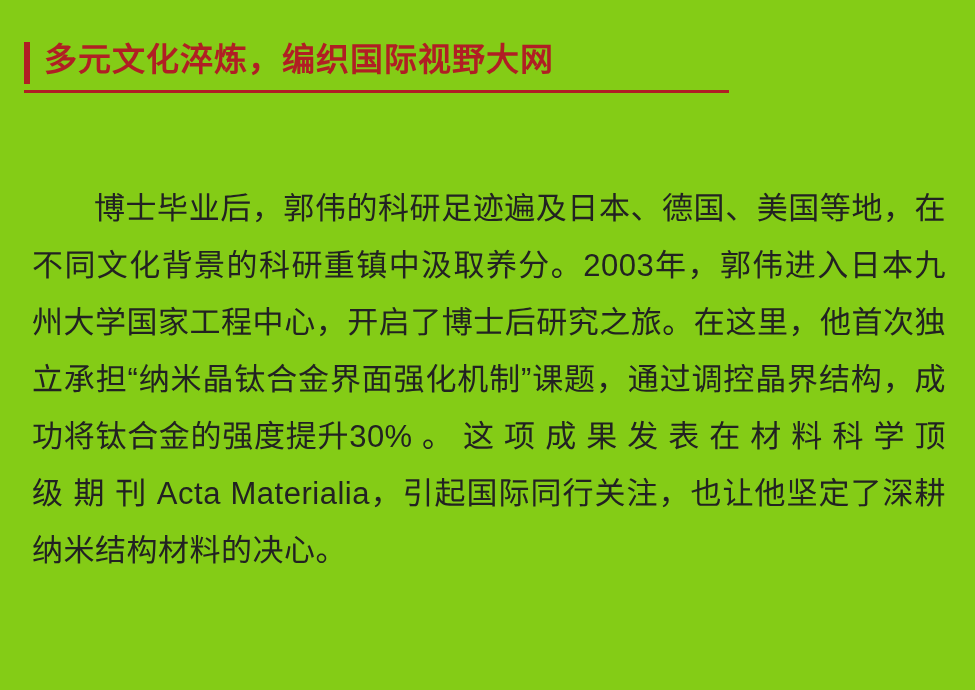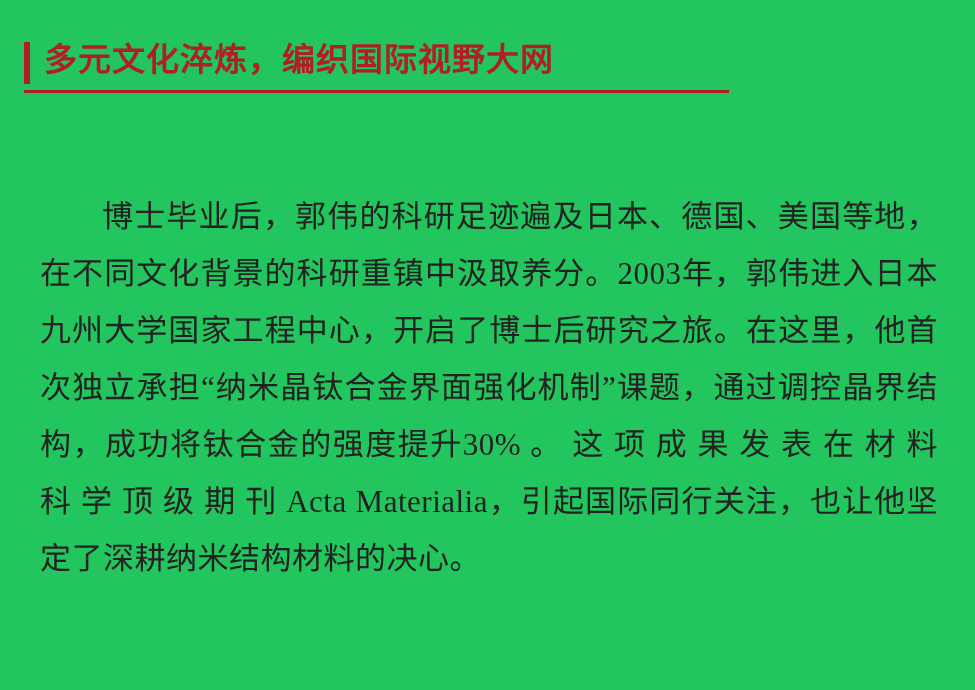--- a/index.html
+++ b/index.html
@@ -14,21 +14,21 @@
     font-family: "Liberation Sans", "DejaVu Sans", sans-serif;
     color: #1a1a1a;
     overflow: hidden;
   }
 
   .page {
     position: relative;
     width: 975px;
     height: 690px;
     box-sizing: border-box;
-    background: #22c55e;
+    background: #84cc16;
   }
 
   
   .heading-block {
     position: absolute;
     left: 0;
     top: 24px;
     width: 975px;
     height: 72px;
   }
@@ -65,30 +65,29 @@
 
   
   .body-block {
     position: absolute;
     left: 24px;
     top: 172px;
     width: 930px;
   }
 
   .body-paragraph {
-    margin: 16px;
+    margin: 8px;
     font-size: 31px;
     line-height: 57px;
     color: #222222;
     text-align: justify;
     text-justify: inter-ideograph;
     text-indent: 2em;
     letter-spacing: 0.5px;
     font-weight: normal;
-    font-family: Liberation Serif, serif;
   }
 </style>
 </head>
 <body>
 
 <div class="page">
 
   <div class="heading-block">
     <div class="heading-bar"></div>
     <div class="heading-title">多元文化淬炼，编织国际视野大网</div>

